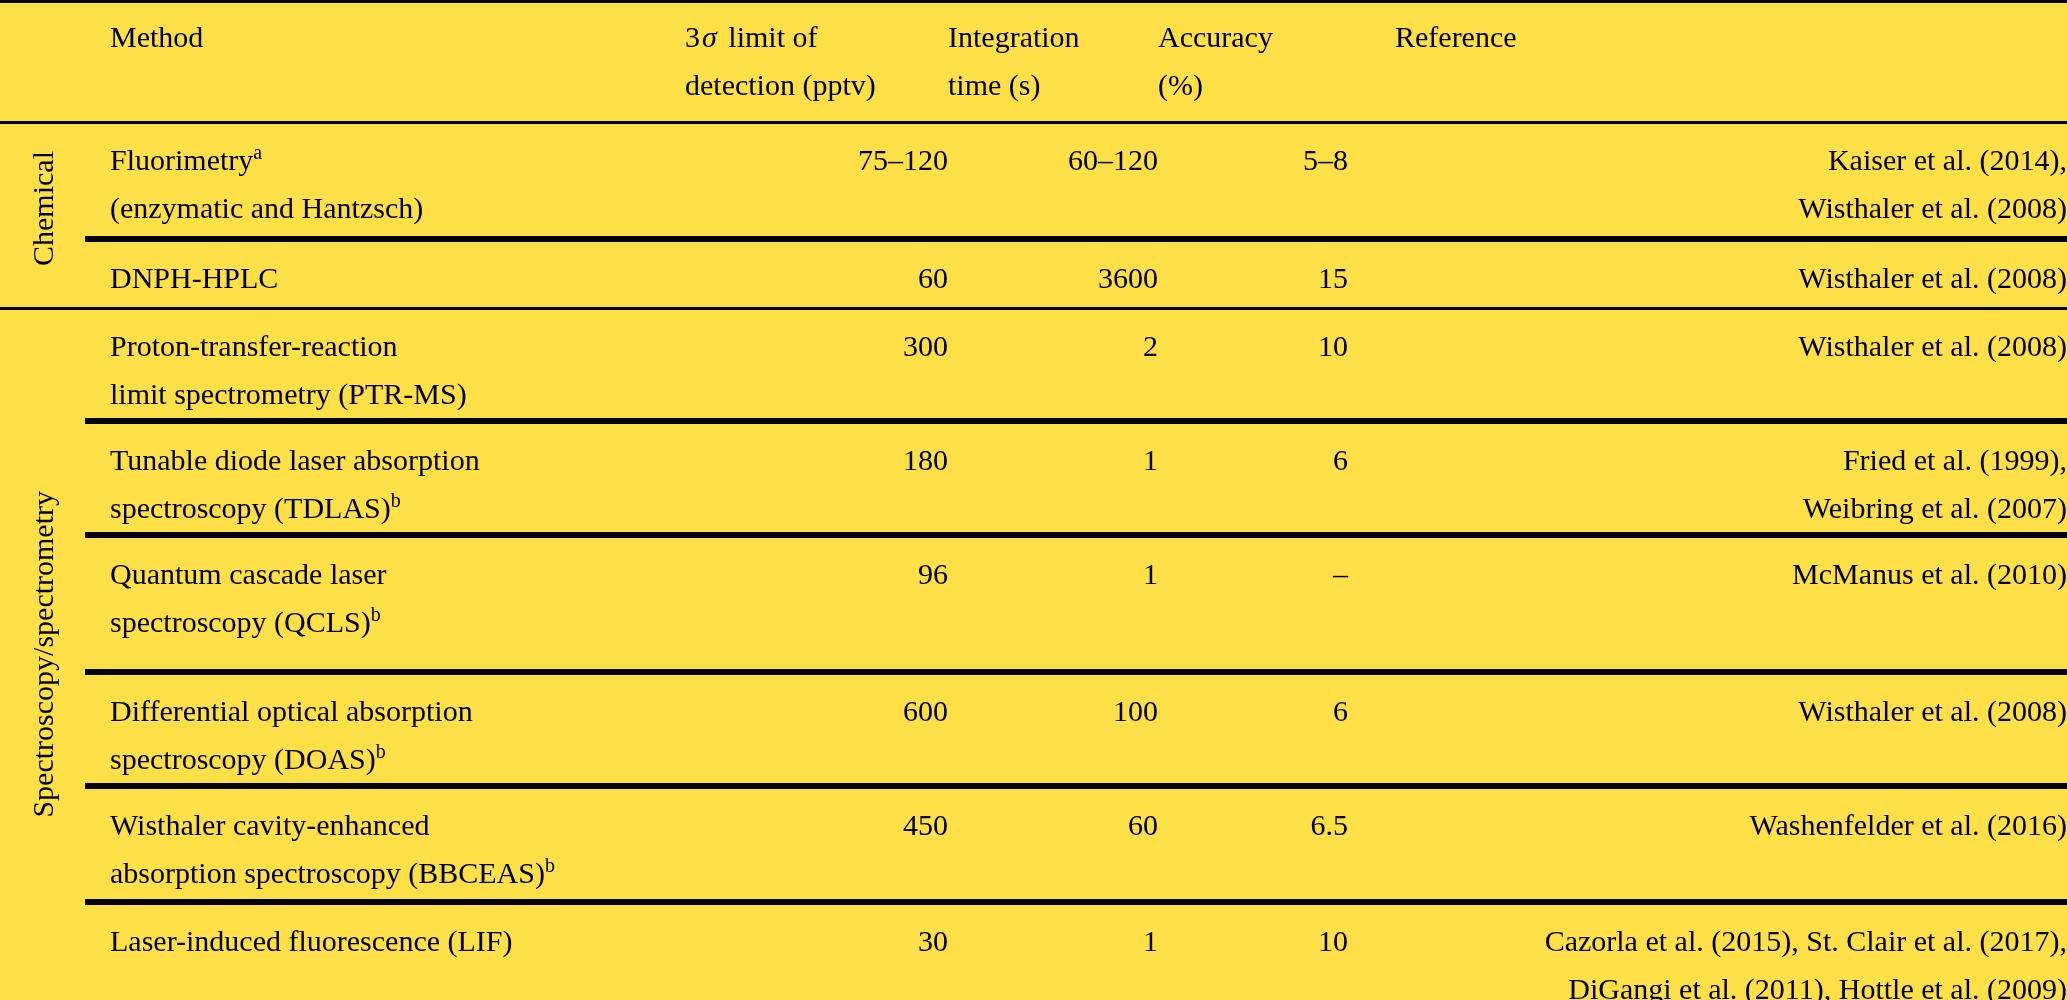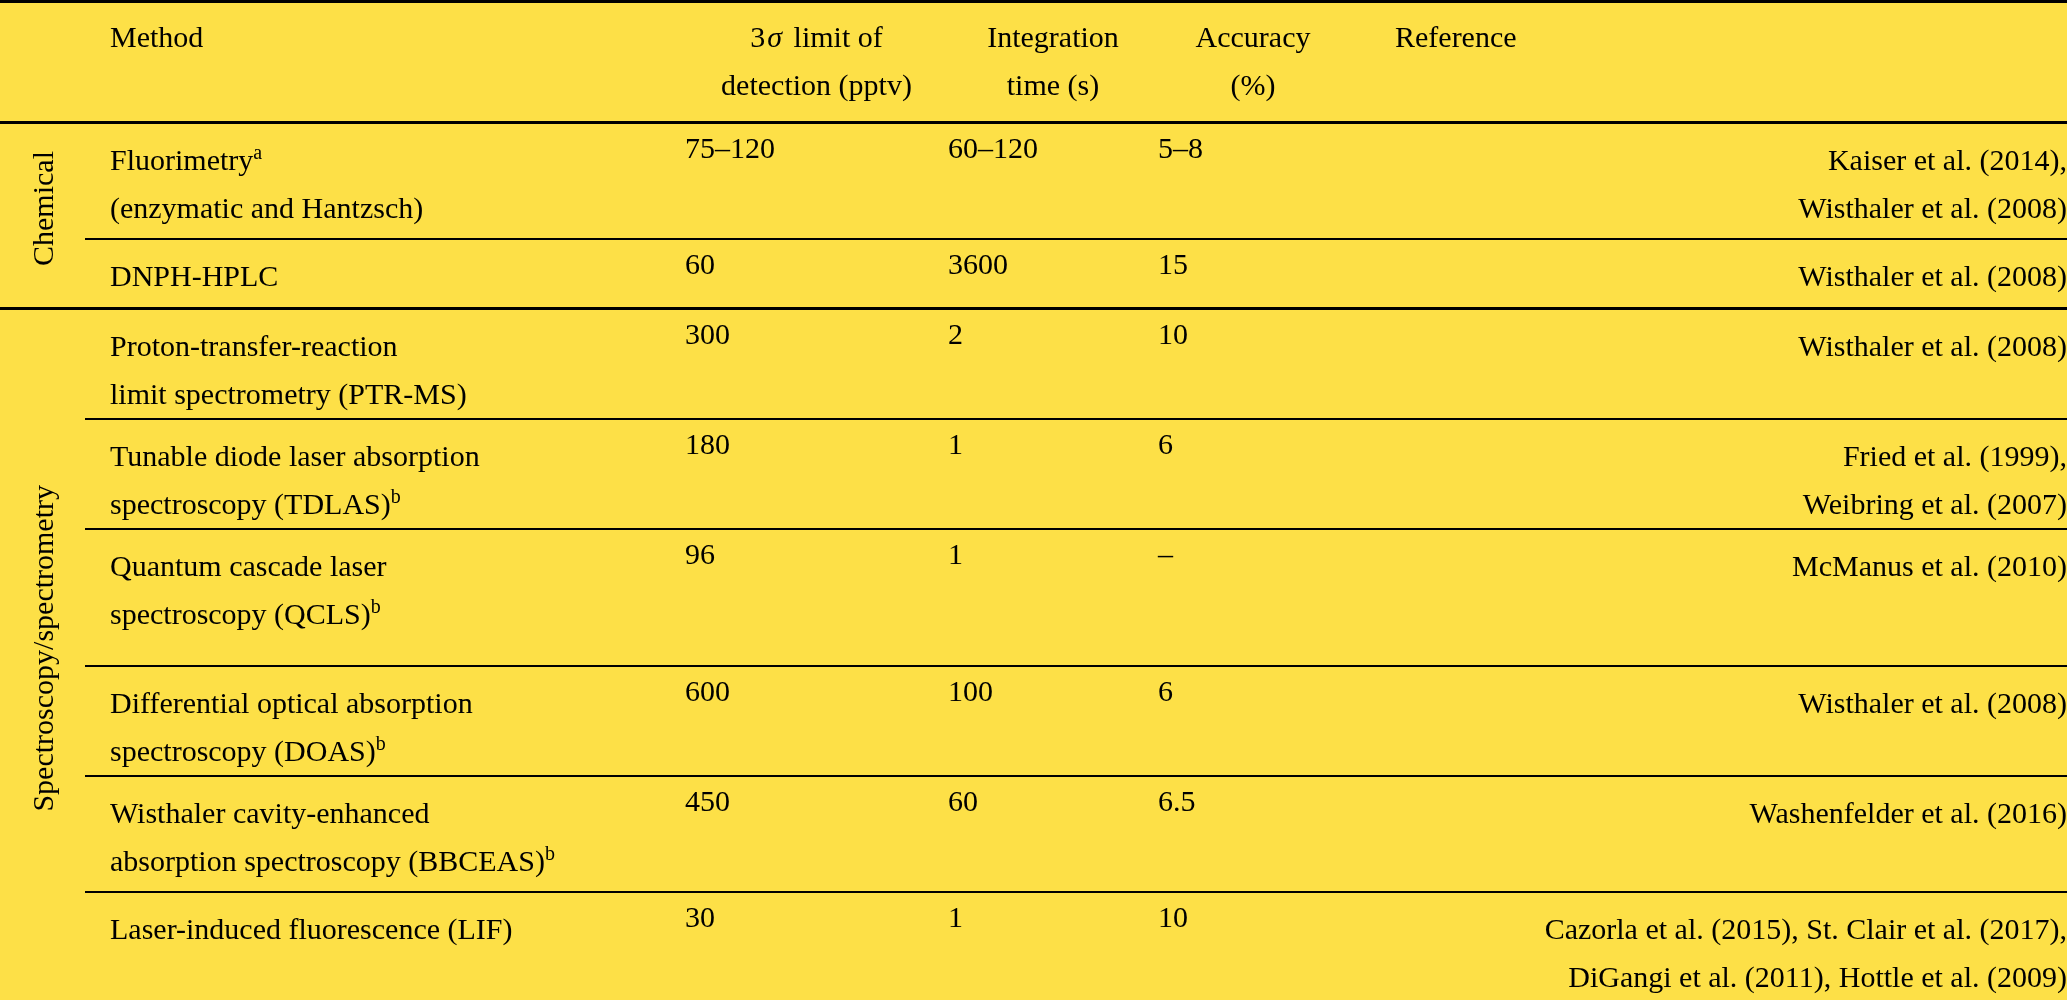--- a/index.html
+++ b/index.html
@@ -36,29 +36,29 @@
     vertical-align: top;
     font-weight: normal;
     line-height: 48px;
   }
   tr.hrow th {
     border-bottom: 3px solid #000;
     padding-top: 10px;
     height: 108px;
   }
   tr.section > * { border-top: 3px solid #000; }
-  tr.thin > td { border-top: 2px solid #000000; }
+  tr.thin > td { border-top: 6px solid #000000; }
 
   .line { display: block; white-space: nowrap; }
 
   .cell-method { text-align: left; padding-left: 25px; padding-top: 12px; }
-  .cell-num    { text-align: left; }
+  .cell-num    { text-align: right; padding-top: 12px; }
   .cell-ref    { text-align: right; padding-left: 47px; padding-top: 12px; }
   .head-method { text-align: left; padding-left: 25px; }
-  .head-num    { text-align: center; }
+  .head-num    { text-align: left; }
   .head-ref    { text-align: left; padding-left: 47px; }
 
   .cell-group {
     text-align: center;
     vertical-align: middle;
   }
   .vtext {
     display: inline-block;
     writing-mode: vertical-rl;
     transform: rotate(180deg);

